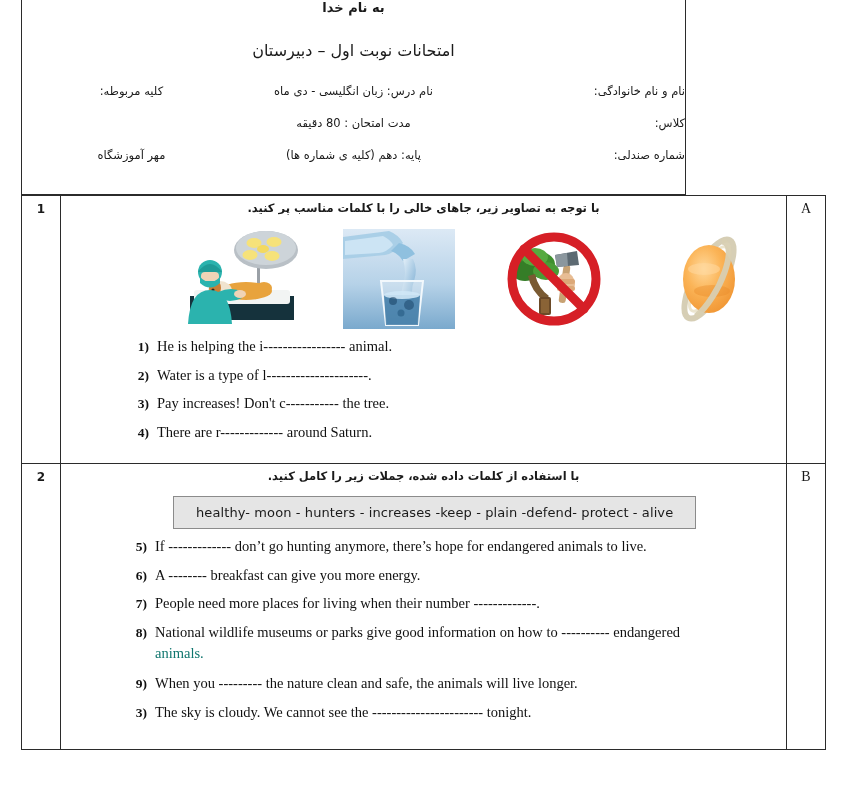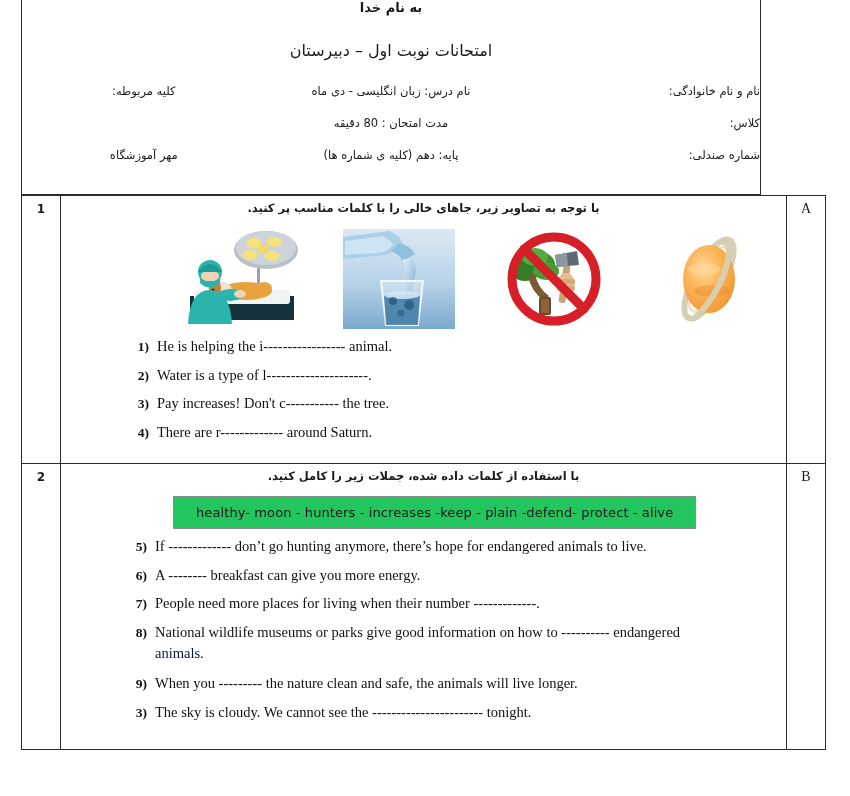--- a/index.html
+++ b/index.html
@@ -19,21 +19,21 @@
     width: 850px;
     height: 796px;
     background: #ffffff;
   }
 
   
   .header-zone {
     position: absolute;
     left: 21px;
     top: 0;
-    width: 740px;
+    width: 665px;
     height: 195px;
     border-left: 1.5px solid #2b2b2b;
     border-right: 1.5px solid #2b2b2b;
     border-bottom: 1.5px solid #2b2b2b;
     box-sizing: border-box;
   }
   .bismillah {
     text-align: center;
     font-family: "DejaVu Sans", sans-serif;
     font-weight: bold;
@@ -154,33 +154,33 @@
   .qtext {
     flex: 1 1 auto;
   }
   .qlist-a { padding-left: 60px; }
   .qlist-b { padding-left: 58px; }
   .qline-cont {
     padding-left: 36px;
     margin-bottom: 14px;
     font-family: "Liberation Serif", serif;
     font-size: 14.5px;
-    color: #0f172a;
+    color: #0f766e;
   }
 
   
   .wordbank-wrap {
     padding: 10px 0 8px 0;
     display: flex;
     justify-content: flex-start;
   }
   .wordbank {
     margin-left: 112px;
     border: 1.8px solid #8b8b8b;
-    background: #22c55e;
+    background: #e5e5e5;
     padding: 8px 22px;
     font-family: "DejaVu Sans", sans-serif;
     font-size: 13px;
     color: #1a1a1a;
     white-space: nowrap;
     letter-spacing: 0.1px;
     text-align: center;
   }
 
   .cut-row {

